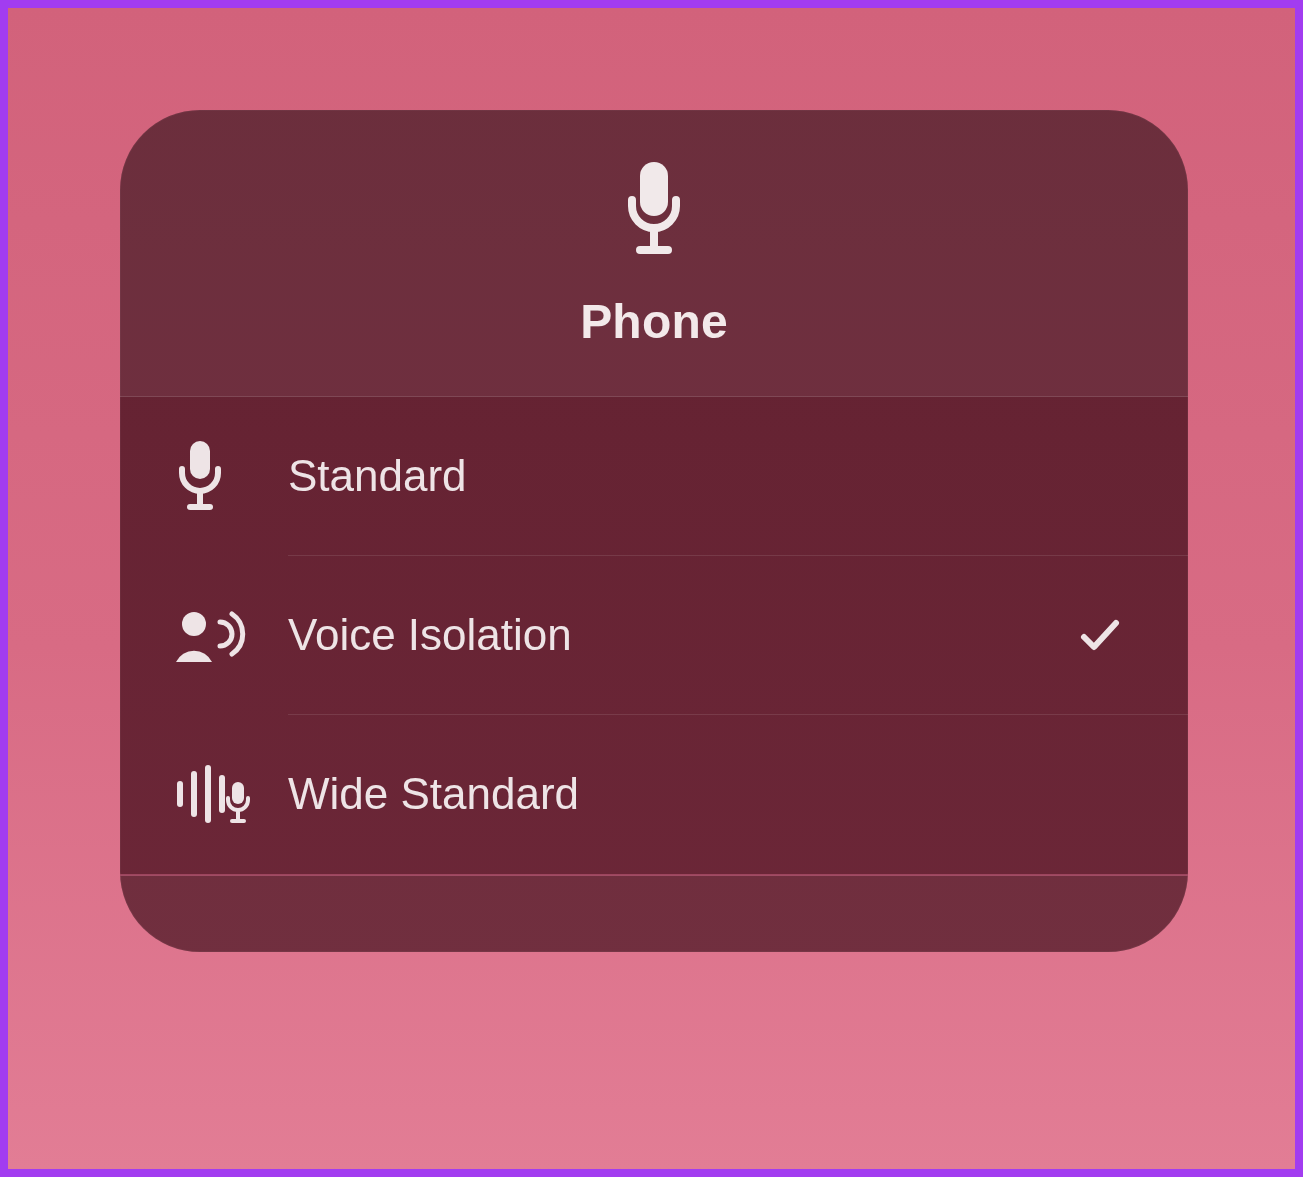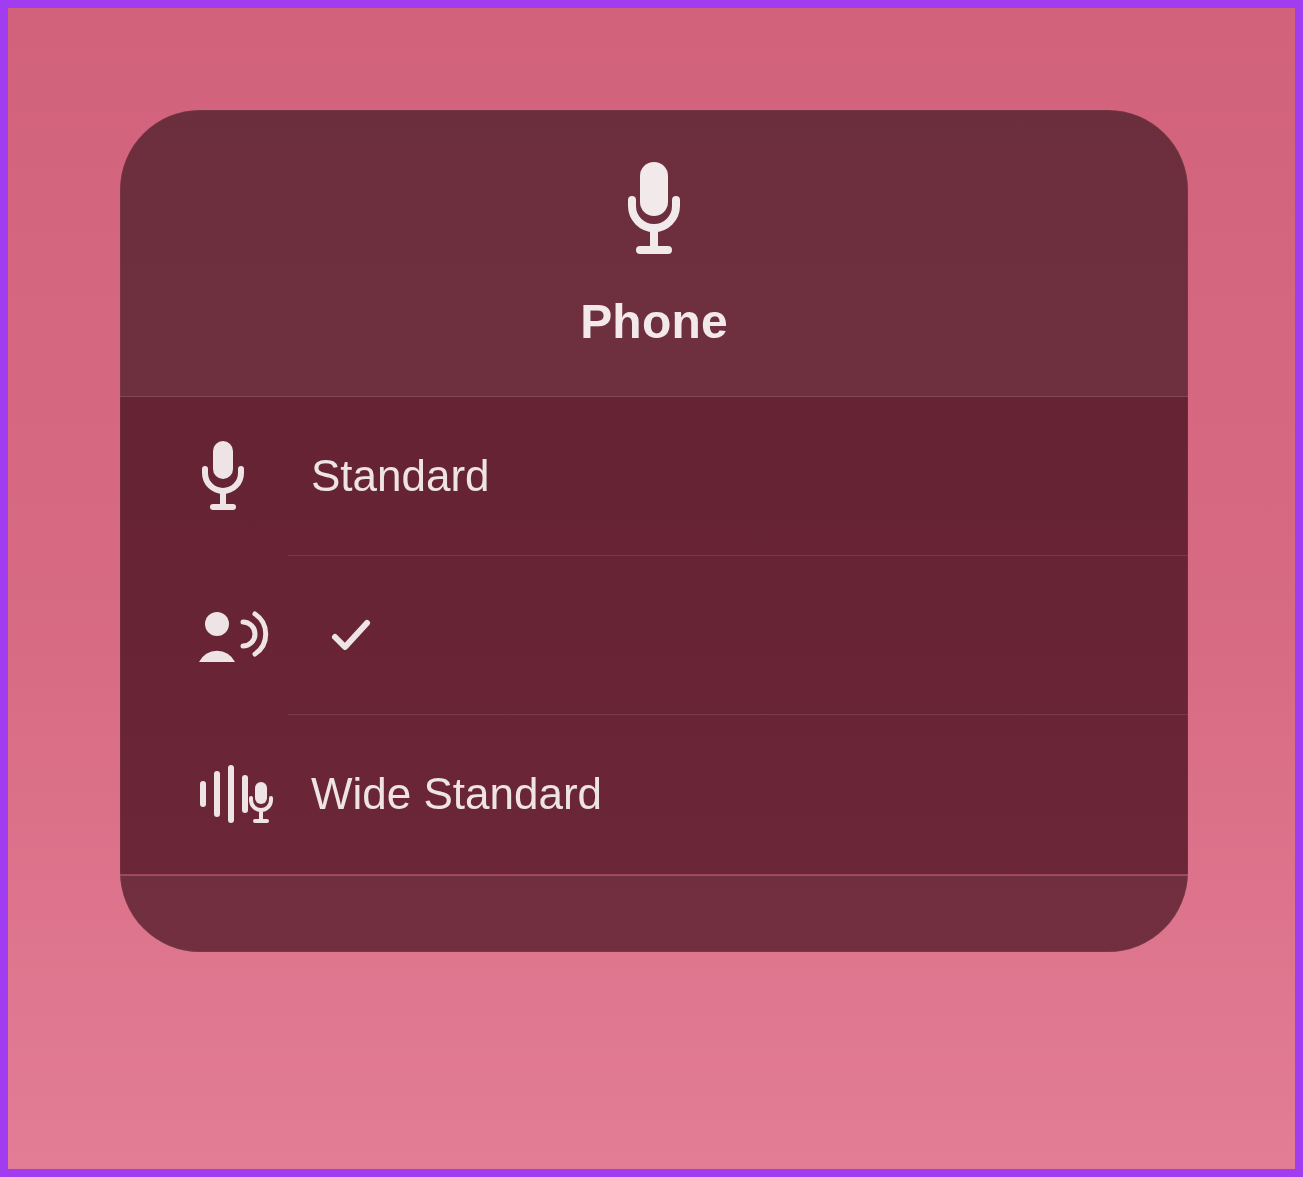--- a/index.html
+++ b/index.html
@@ -54,21 +54,20 @@
       font-size: 48px;
       font-weight: 600;
       letter-spacing: 0.2px;
     }
     .option-row {
       height: 158px;
       display: flex;
       align-items: center;
       padding: 0 48px 0 48px;
       cursor: pointer;
-      margin-left: 23px;
     }
     .icon-col {
       width: 120px;
       display: flex;
       align-items: center;
       justify-content: flex-start;
       padding-left: 6px;
     }
     .icon-col svg { display: block; }
     .label-col {
@@ -146,20 +145,21 @@
     <div class="icon-col">
       <span>
         <svg width="78" height="62" viewBox="0 0 78 62" fill="none">
           <circle cx="20" cy="20" r="12" fill="#eee4e6"></circle>
           <path d="M2 58 a20 20 0 0 1 36 0 Z" fill="#eee4e6"></path>
           <path d="M46 18 a12 12 0 0 1 0 24" stroke="#eee4e6" stroke-width="5" stroke-linecap="round" fill="none"></path>
           <path d="M58 10 a24 24 0 0 1 0 40" stroke="#eee4e6" stroke-width="5" stroke-linecap="round" fill="none"></path>
         </svg>
       </span>
     </div>
+    <div class="label-col">Voice Isolation</div>
     <div class="check-col">
       <span>
         <svg width="44" height="44" viewBox="0 0 44 44" fill="none">
           <path d="M6 24 L16 34 L38 10" stroke="#eee4e6" stroke-width="6" stroke-linecap="round" stroke-linejoin="round" fill="none"></path>
         </svg>
       </span>
     </div>
   </div>
   <div class="option-sep"></div>
 

